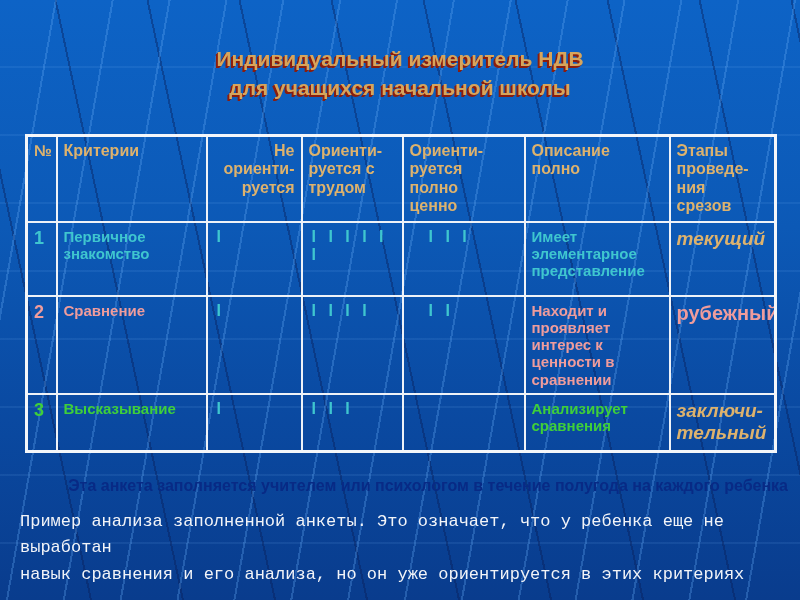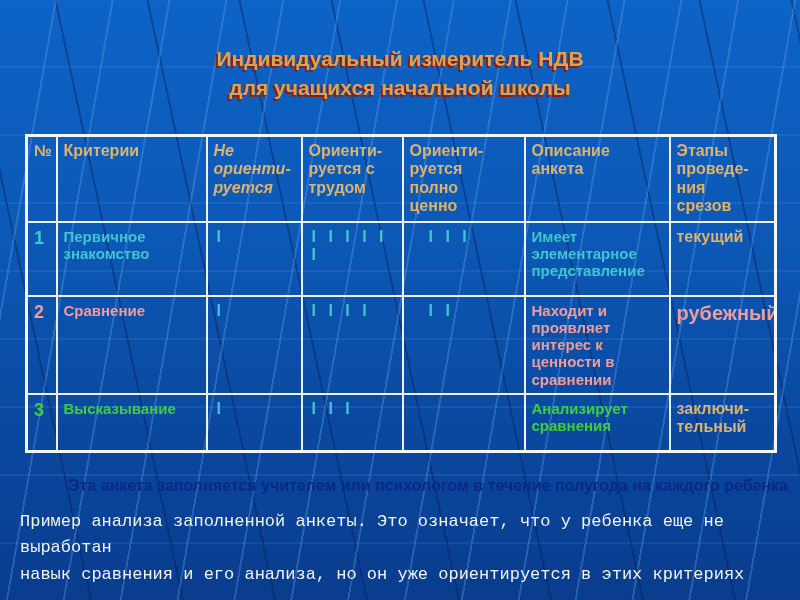--- a/index.html
+++ b/index.html
@@ -40,31 +40,31 @@
     white-space: pre-line;
     font-weight: bold;
     overflow: hidden;
   }
   table.grid th {
     text-align: left;
     font-size: 16px;
     color: var(--header_text, #ddb26d);
     line-height: 1.15;
   }
-  table.grid th.center { text-align: left; font-style: italic; }
+  table.grid th.center { text-align: right; }
   tr.hdr   { height: 81px; }
   tr.r1    { height: 74px; }
   tr.r2    { height: 93px; }
   tr.r3    { height: 58px; }
   td { font-size: 15px; line-height: 1.15; }
   td.num { font-size: 18px; padding-left: 7px; }
   .c-cyan   { color: var(--row_cyan,   #3fc6cf); }
   .c-salmon { color: var(--row_salmon, #ef9c9c); }
   .c-green  { color: var(--row_green,  #3fcf3a); }
-  .c-tan    { color: var(--header_text, #ddb26d); font-size: 16px; }
+  .c-tan    { color: var(--header_text, #ddb26d); font-size: 19px; font-style: italic; }
   td.tally {
     color: var(--row_cyan, #3fc6cf);
     font-size: 16px;
     letter-spacing: 4px;
   }
   td.tally.p1 { padding-left: 9px; }
   td.tally.p2 { padding-left: 9px; }
   td.tally.p3 { padding-left: 25px; }
   .note-blue {
     position: absolute;
@@ -111,21 +111,21 @@
 ориенти-
 руется</th>
           <th>Ориенти-
 руется с
 трудом</th>
           <th>Ориенти-
 руется
 полно
 ценно</th>
           <th>Описание
-анкета</th>
+полно</th>
           <th>Этапы
 проведе-
 ния
 срезов</th>
         </tr>
       </thead>
       <tbody>
         <tr class="r1">
           <td class="num c-cyan">1</td>
           <td class="c-cyan">Первичное

